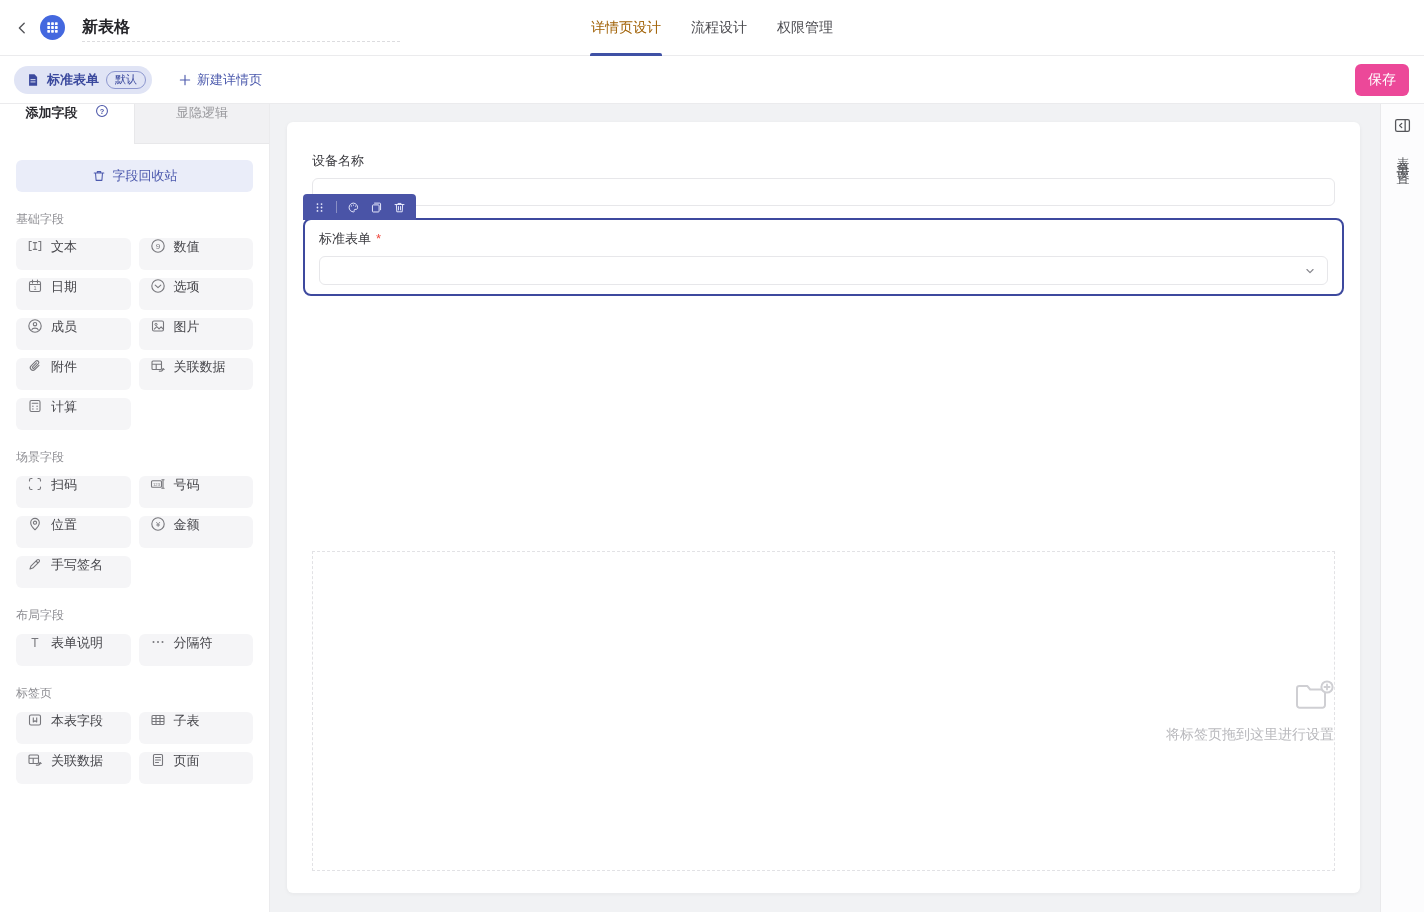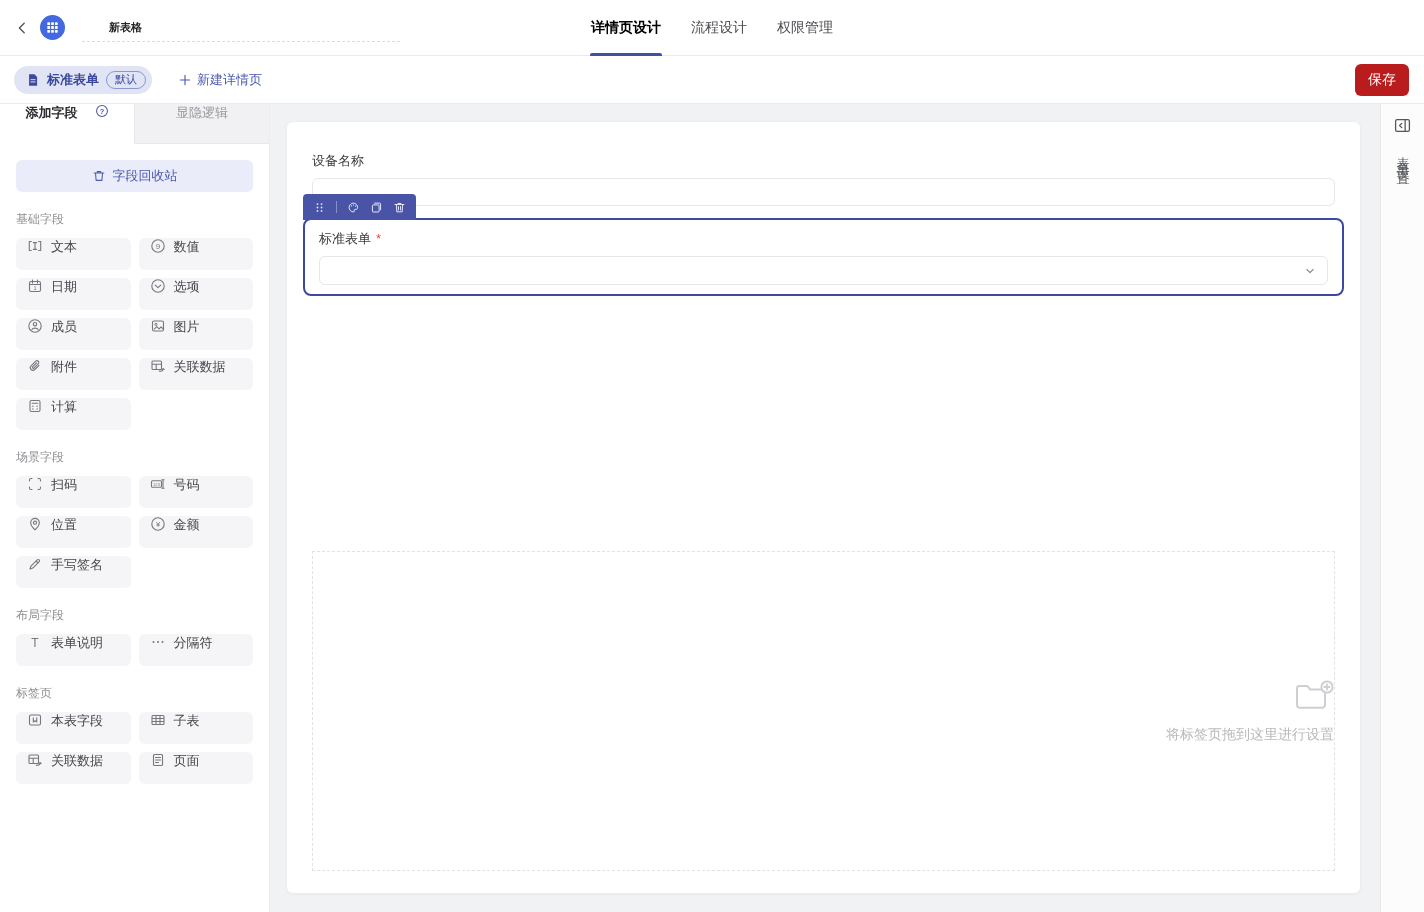--- a/index.html
+++ b/index.html
@@ -8,37 +8,37 @@
   .ic { display:inline-flex; flex:none; }
   .ic svg { width:100%; height:100%; display:block; }
 
   
   .header { height:56px; background:#fff; border-bottom:1px solid #ebebed; display:flex; align-items:center; padding:0 12px; position:relative; }
   .back { width:20px; height:20px; color:#55565a; cursor:pointer; display:flex; align-items:center; justify-content:center; }
   .back .ic { width:14px; height:14px; }
   .app-icon { width:25px; height:25px; border-radius:50%; background:#4468df; display:flex; align-items:center; justify-content:center; margin-left:8px; }
   .app-icon .ic { width:13px; height:13px; }
   .title-wrap { position:relative; margin-left:17px; height:56px; display:flex; align-items:center; }
-  .page-title { font-size:11px; font-weight:700; color:#26262a;margin-left:27px; }
+  .page-title { font-size:16px; font-weight:700; color:#26262a; }
   .title-wrap::after { content:""; position:absolute; left:0; top:41px; width:318px; border-bottom:1px dashed #dcdcdf; }
   .htabs { position:absolute; left:50%; transform:translateX(-50%); top:0; height:56px; display:flex; gap:30px; }
   .htab { height:56px; display:flex; align-items:center; font-size:14px; color:#4b4b50; cursor:pointer; position:relative; }
-  .htab.active { color:#000000; font-weight:700; }
+  .htab.active { color:#a16207; font-weight:400; }
   .htab.active::after { content:""; position:absolute; left:-1px; right:-1px; bottom:0; height:3px; background:#3f51a5; border-radius:2px 2px 0 0; }
 
   
   .subheader { height:48px; background:#fff; border-bottom:1px solid #ebebed; display:flex; align-items:center; padding:0 15px 0 14px; }
   .form-pill { height:28px; border-radius:14px; background:#e0e4f5; display:flex; align-items:center; gap:7px; padding:0 6px 0 12px; color:#3c4a9e; cursor:pointer; }
   .form-pill .ic { width:14px; height:14px; }
   .form-pill .pill-label { font-size:13px; font-weight:700; }
   .pill-badge { height:18px; border:1px solid #8d97cf; border-radius:10px; padding:0 8px; font-size:11px; display:flex; align-items:center; color:#3c4a9e; background:transparent; }
   .new-detail { margin-left:27px; display:flex; align-items:center; gap:6px; color:#4c5aad; font-size:13px; cursor:pointer; }
   .new-detail .ic { width:12px; height:12px; }
   .spacer { flex:1; }
-  .save-btn { width:54px; height:32px; border:none; border-radius:6px; background:#b91c1c; color:#fff; font-size:14px; cursor:pointer; font-family:inherit; }
+  .save-btn { width:54px; height:32px; border:none; border-radius:6px; background:#ec4899; color:#fff; font-size:14px; cursor:pointer; font-family:inherit; }
 
   
   .body-row { display:flex; height:808px; }
 
   
   .sidebar { width:270px; background:#fff; border-right:1px solid #ebebed; display:flex; flex-direction:column; }
   .side-tabs { display:flex; height:40px; flex:none; }
   .side-tab { flex:1; display:flex; align-items:flex-start; justify-content:center; gap:17px; font-size:13px; cursor:pointer; }
   .side-tab.active { background:#fff; color:#2b2b30; font-weight:700; }
   .side-tab.inactive { background:#f1f1f3; color:#98989c; border-left:1px solid #e8e8ea; border-bottom:1px solid #e8e8ea; }

